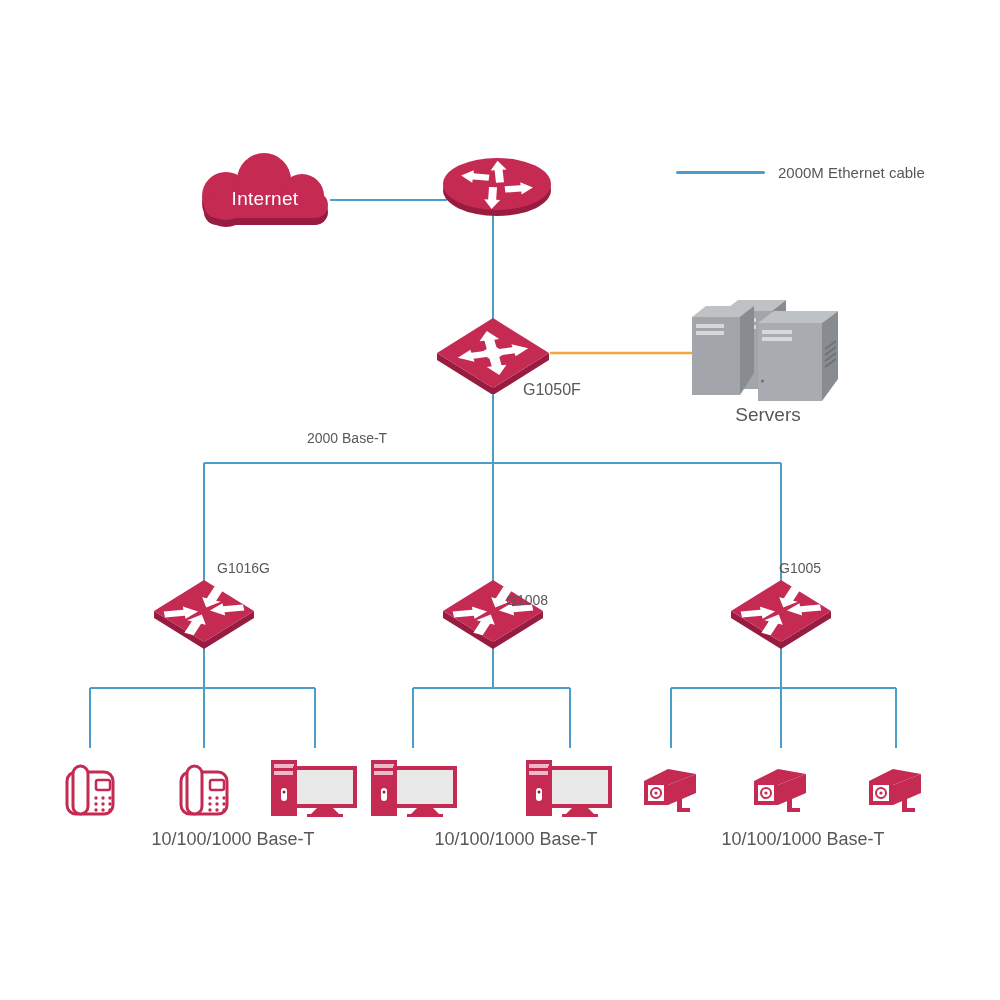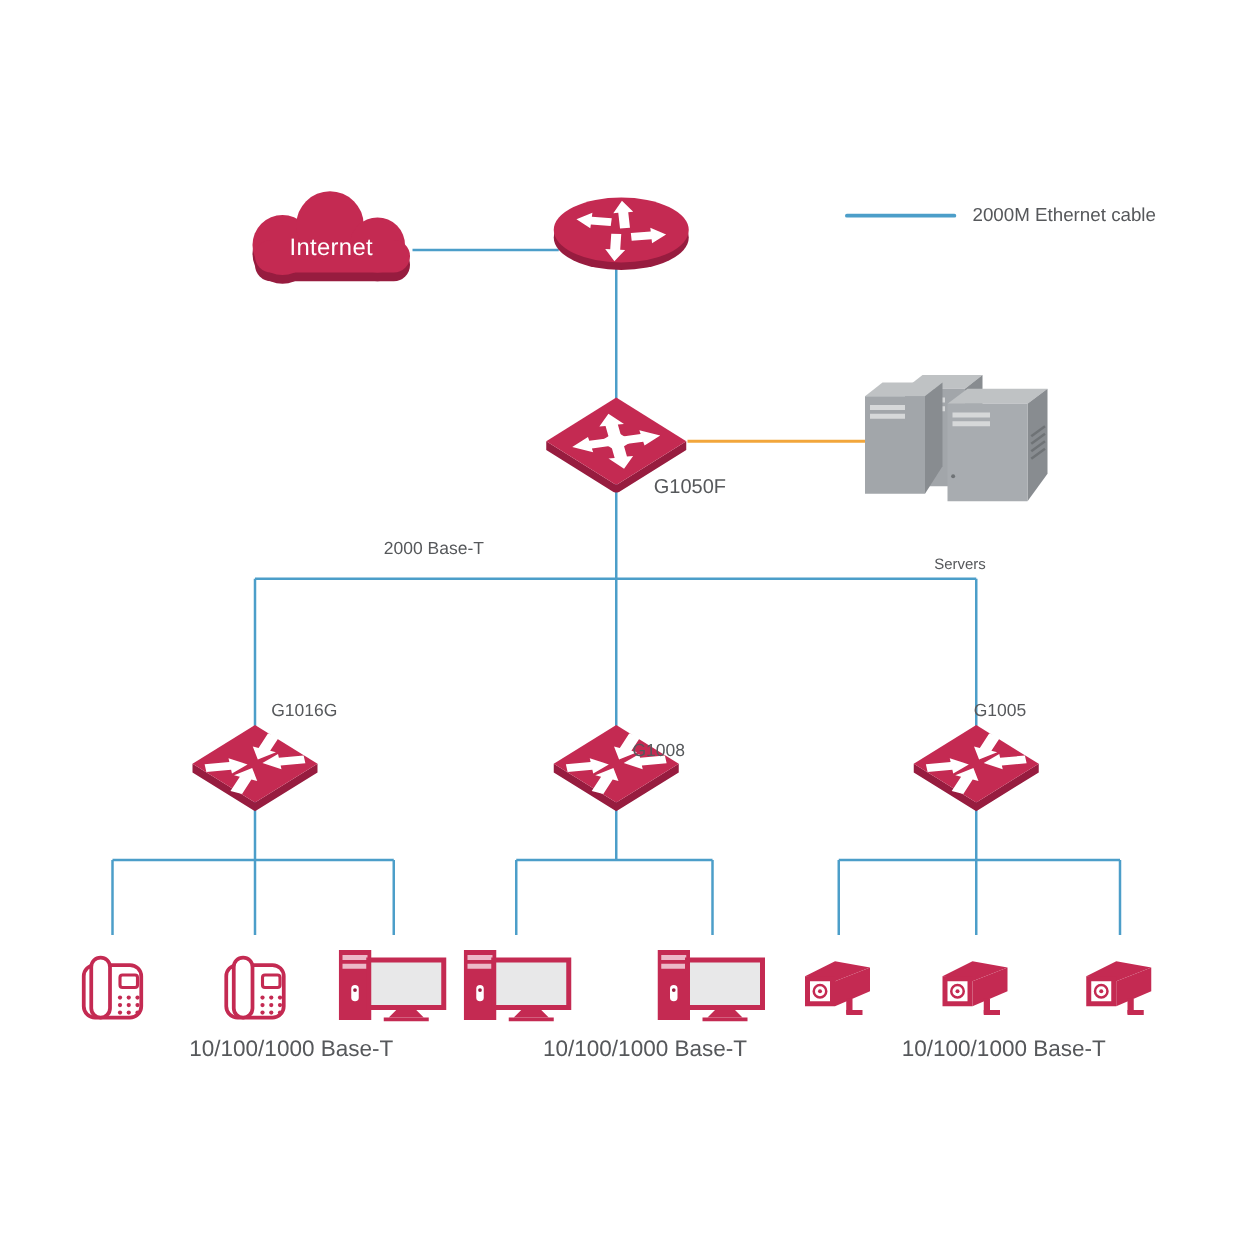--- a/index.html
+++ b/index.html
@@ -6,21 +6,21 @@
   .canvas{position:relative;width:1000px;height:1000px;background:#ffffff;overflow:hidden;
           font-family:"Liberation Sans",sans-serif;}
   .wires{position:absolute;left:0;top:0;width:1000px;height:1000px;}
   .node{position:absolute;}
   .node svg{display:block;}
   .lbl{position:absolute;color:#56585B;font-family:"Liberation Sans",sans-serif;white-space:nowrap;}
   .lbl.center{text-align:center;}
   .cloud-label{position:absolute;left:206px;top:188px;width:118px;text-align:center;
                color:#ffffff;font-size:19px;letter-spacing:.3px;}
   .core-switch-label{left:505px;top:381px;font-size:16px;margin-left:18px;}
-  .servers-label{left:708px;top:404px;width:120px;font-size:12px;margin-top:40px;}
+  .servers-label{left:708px;top:404px;width:120px;font-size:19px;}
   .trunk-label{left:307px;top:430px;font-size:14px;}
   .sw-label{font-size:14px;}
   .group-label{width:200px;font-size:18px;top:829px;}
   .legend{position:absolute;left:676px;top:162px;}
   .legend-row{display:flex;align-items:center;height:20px;margin-bottom:21px;}
   .legend-line{width:89px;height:3px;border-radius:2px;margin-right:13px;}
   .legend-line.eth{background:#4C9EC9;}
   .legend-line.fib{background:#F2A63B;}
   .legend-text{color:#56585B;font-size:15px;}
 </style>

